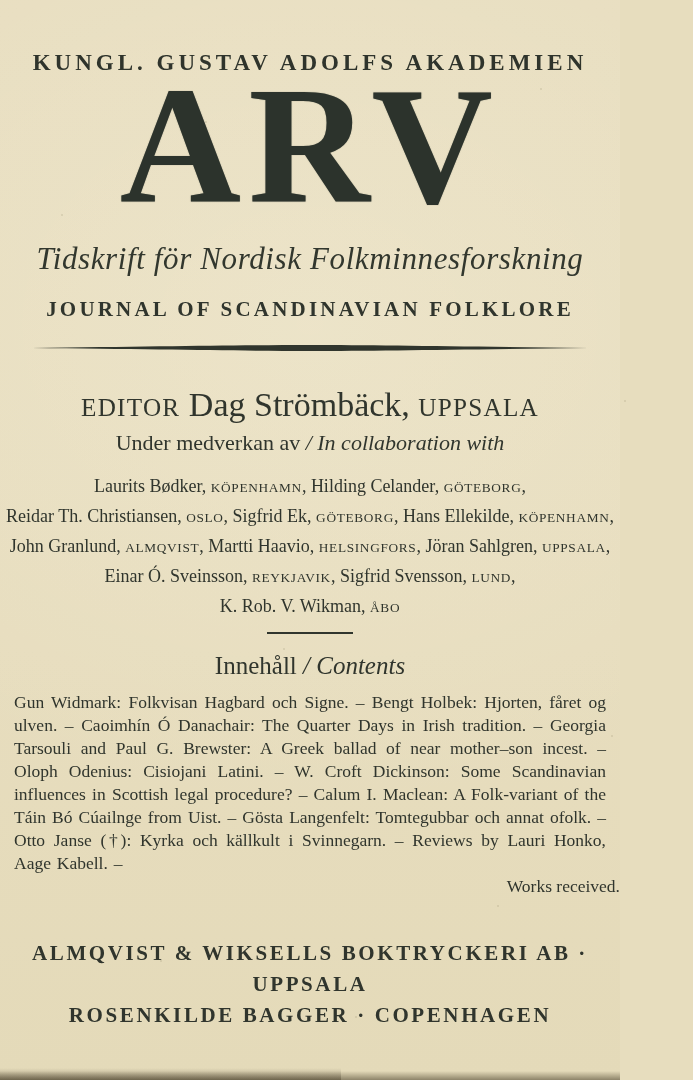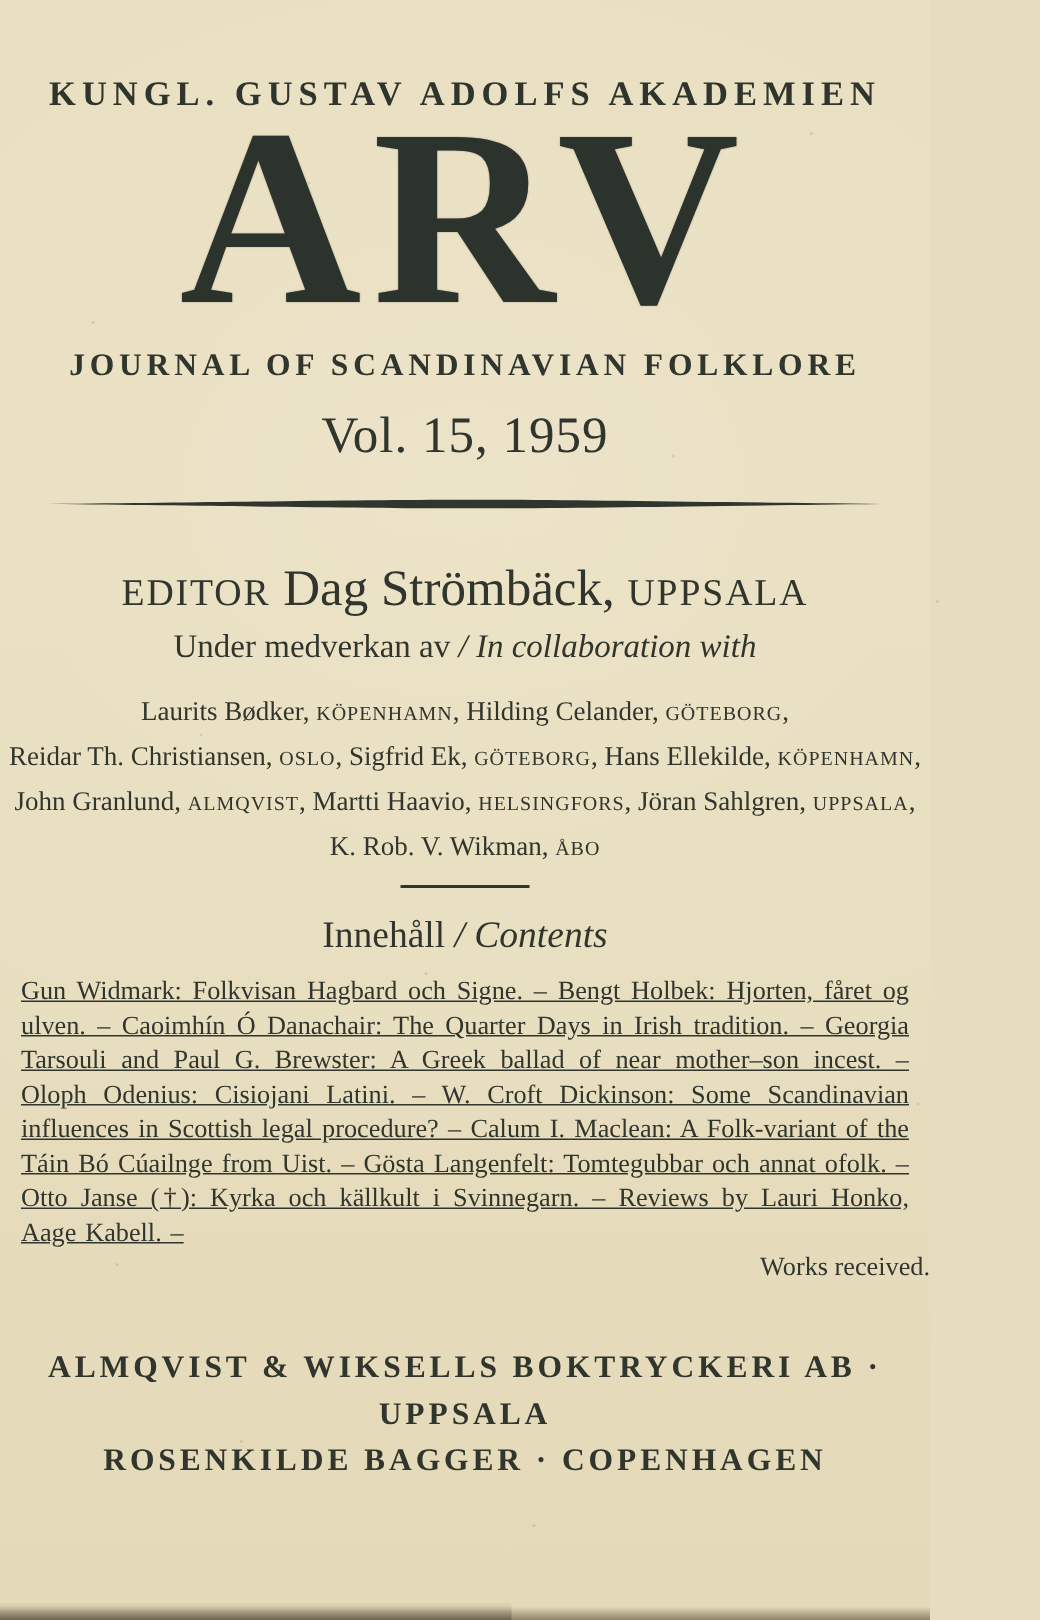--- a/index.html
+++ b/index.html
@@ -91,21 +91,20 @@
     font-weight: 400;
   }
   .contents-body {
     width: 592px;
     margin: 11px auto 0 auto;
     font-size: 17.5px;
     line-height: 23px;
     text-align: justify;
     text-justify: inter-word;
     word-spacing: 1.5px;
-    text-decoration: underline;
   }
   .contents-last {
     font-size: 17.5px;
     line-height: 23px;
     text-align: right;
   }
   .imprint {
     margin-top: 40px;
     font-size: 21px;
     font-weight: 600;
@@ -147,39 +146,40 @@
     <i style="left:611px;top:735px"></i>
       <i style="left:205px;top:121px"></i>
     <i style="left:448px;top:303px"></i>
       <i style="left:160px;top:960px"></i>
   </div>
 
   <div class="academy">KUNGL. GUSTAV ADOLFS AKADEMIEN</div>
 
   <div class="big-title">ARV</div>
 
+  <div class="subtitle-sv">Tidskrift för Nordisk Folkminnesforskning</div>
 
   <div class="subtitle-en">JOURNAL OF SCANDINAVIAN FOLKLORE</div>
 
-  <div class="volume">Vol. 15, 1959</div>
 
   <div class="swelled-rule-wrap">
     <svg width="556" height="8" viewBox="0 0 556 8" xmlns="http://www.w3.org/2000/svg" aria-hidden="true">
       <path d="M0,4 C130,2.6 210,1.1 278,1.1 C346,1.1 426,2.6 556,4 C426,5.4 346,6.9 278,6.9 C210,6.9 130,5.4 0,4 Z" fill="#30352d"></path>
     </svg>
   </div>
 
   <div class="editor-line"><span class="seg-sc">EDITOR</span><span class="seg-n"> Dag Strömbäck, </span><span class="seg-sc">UPPSALA</span></div>
 
   <div class="collab-line"><span class="seg-n">Under medverkan av </span><span class="seg-i">/ In collaboration with</span></div>
 
   <div class="collaborators">
       <div><span class="seg-n">Laurits Bødker, </span><span class="seg-sc">KÖPENHAMN</span><span class="seg-n">, Hilding Celander, </span><span class="seg-sc">GÖTEBORG</span><span class="seg-n">,</span></div>
       <div><span class="seg-n">Reidar Th. Christiansen, </span><span class="seg-sc">OSLO</span><span class="seg-n">, Sigfrid Ek, </span><span class="seg-sc">GÖTEBORG</span><span class="seg-n">, Hans Ellekilde, </span><span class="seg-sc">KÖPENHAMN</span><span class="seg-n">,</span></div>
       <div><span class="seg-n">John Granlund, </span><span class="seg-sc">ALMQVIST</span><span class="seg-n">, Martti Haavio, </span><span class="seg-sc">HELSINGFORS</span><span class="seg-n">, Jöran Sahlgren, </span><span class="seg-sc">UPPSALA</span><span class="seg-n">,</span></div>
+      <div><span class="seg-n">Einar Ó. Sveinsson, </span><span class="seg-sc">REYKJAVIK</span><span class="seg-n">, Sigfrid Svensson, </span><span class="seg-sc">LUND</span><span class="seg-n">,</span></div>
       <div><span class="seg-n">K. Rob. V. Wikman, </span><span class="seg-sc">ÅBO</span></div>
     </div>
 
   <div class="small-rule"></div>
 
   <div class="contents-heading"><span class="seg-n">Innehåll </span><span class="seg-i">/ Contents</span></div>
 
   <div class="contents-body">Gun Widmark: Folkvisan Hagbard och Signe. – Bengt Holbek: Hjorten, fåret og ulven. – Caoimhín Ó Danachair: The Quarter Days in Irish tradition. – Georgia Tarsouli and Paul G. Brewster: A Greek ballad of near mother–son incest. – Oloph Odenius: Cisiojani Latini. – W. Croft Dickinson: Some Scandinavian influences in Scottish legal procedure? – Calum I. Maclean: A Folk-variant of the Táin Bó Cúailnge from Uist. – Gösta Langenfelt: Tomtegubbar och annat ofolk. – Otto Janse (†): Kyrka och källkult i Svinnegarn. – Reviews by Lauri Honko, Aage Kabell. –</div>
 
   <div class="contents-last">Works received.</div>

